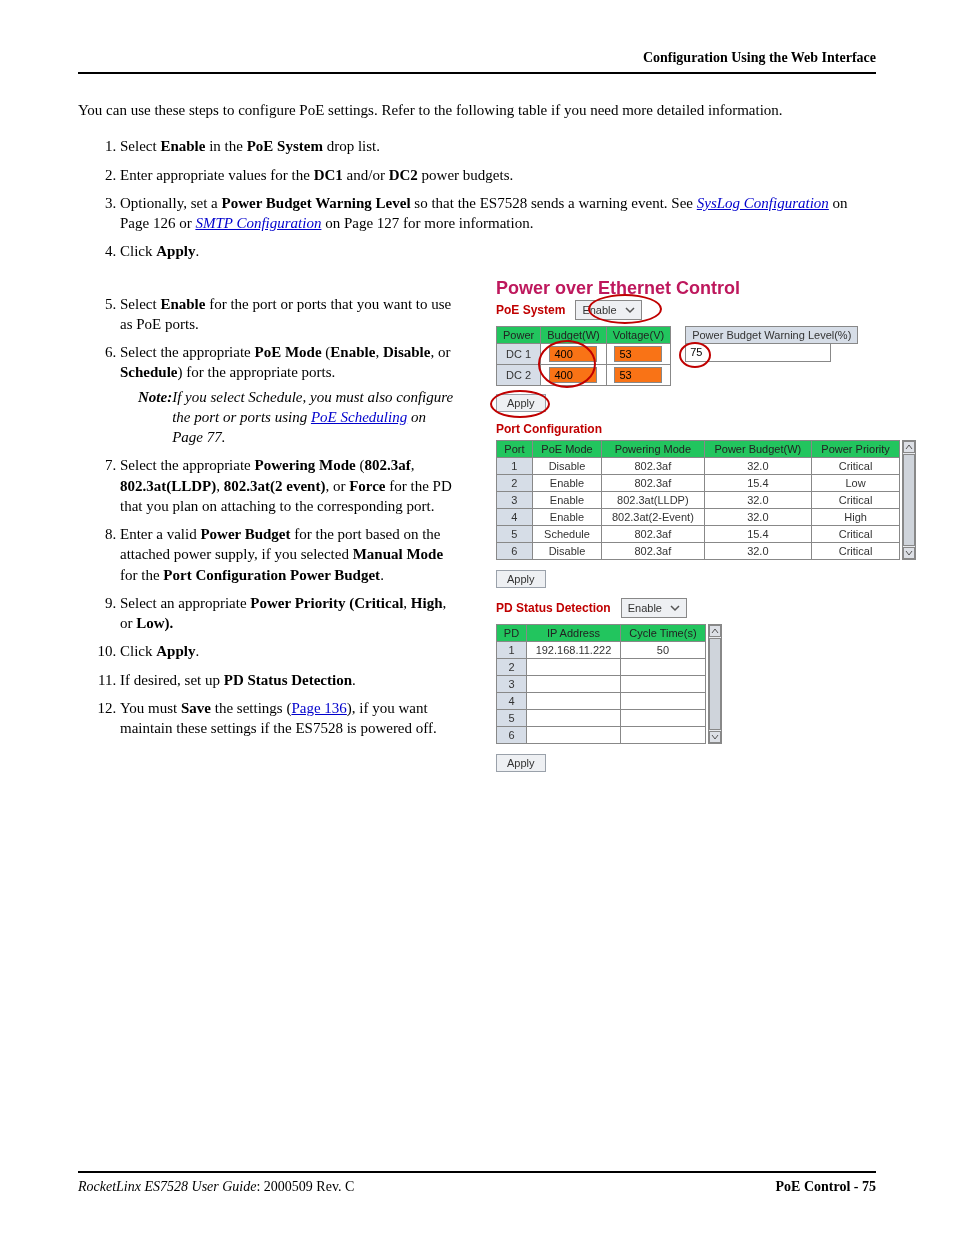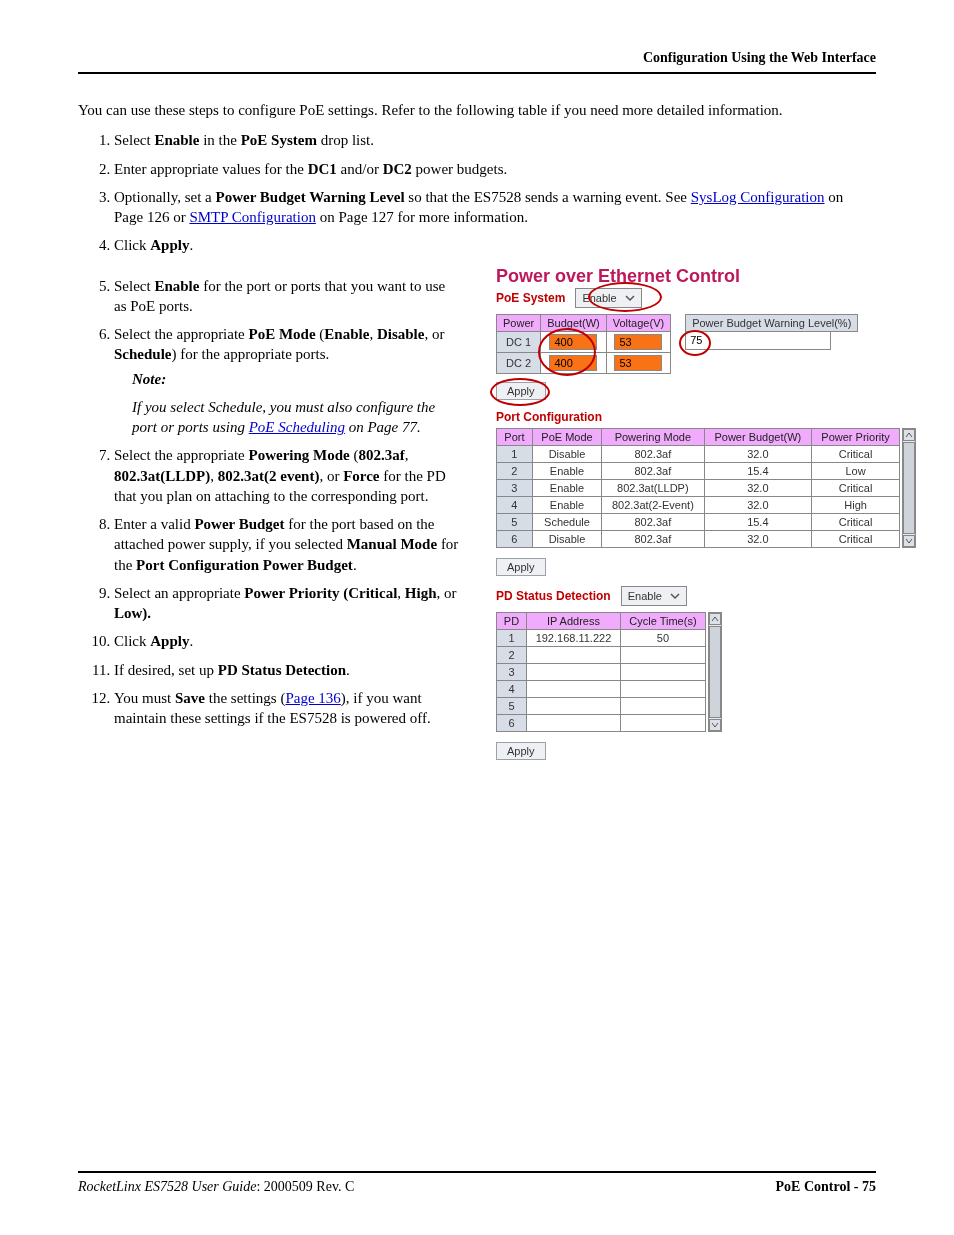--- a/index.html
+++ b/index.html
@@ -29,36 +29,36 @@
     border: 0;
     border-top: 2px solid #000;
     margin: 0 0 26px 0;
   }
   .intro {
     margin: 0 0 10px 0;
     line-height: 1.35;
     font-family: Liberation Serif, serif;
   }
   ol.steps {
-    margin: 10px;
+    margin: 16px;
     padding-left: 26px;
     line-height: 1.35;
   }
   ol.steps > li {
     margin-bottom: 8px;
   }
   .two-col {
     display: flex;
     gap: 26px;
   }
   .col-left { flex: 1 1 420px; }
   .col-right { flex: 0 0 auto; width: 380px; padding-top: 0; }
-  .note-row { display: flex; gap: 8px; margin: 4px 0 4px 18px; font-style: italic; flex-direction: column; }
+  .note-row { display: flex; margin: 4px 0 4px 18px; font-style: italic; }
   .note-label { font-weight: bold; font-style: italic; }
-  .link { color: #0000cc; text-decoration: underline; }
+  .link { color: #0000cc; text-decoration: underline; font-style: italic; }
   .link.noit { font-style: normal; }
   .bold { font-weight: bold; }
   .ital { font-style: italic; }
 
   
   .ss {
     font-family: Arial, Helvetica, sans-serif;
     font-size: 11px;
     color: #333;
   }
@@ -99,21 +99,21 @@
     border-collapse: collapse;
     font-size: 11px;
   }
   table.grid th, table.grid td {
     border: 1px solid #888;
     padding: 2px 6px;
     text-align: center;
     background: #fff;
   }
   table.grid th {
-    background: #f0abfc;
+    background: #22c55e;
     font-weight: normal;
     color: #222;
   }
   .cell-input {
     border: 1px solid #888;
     background: #f97316;
     height: 16px;
     width: 48px;
     padding: 0 4px;
     font-size: 11px;

